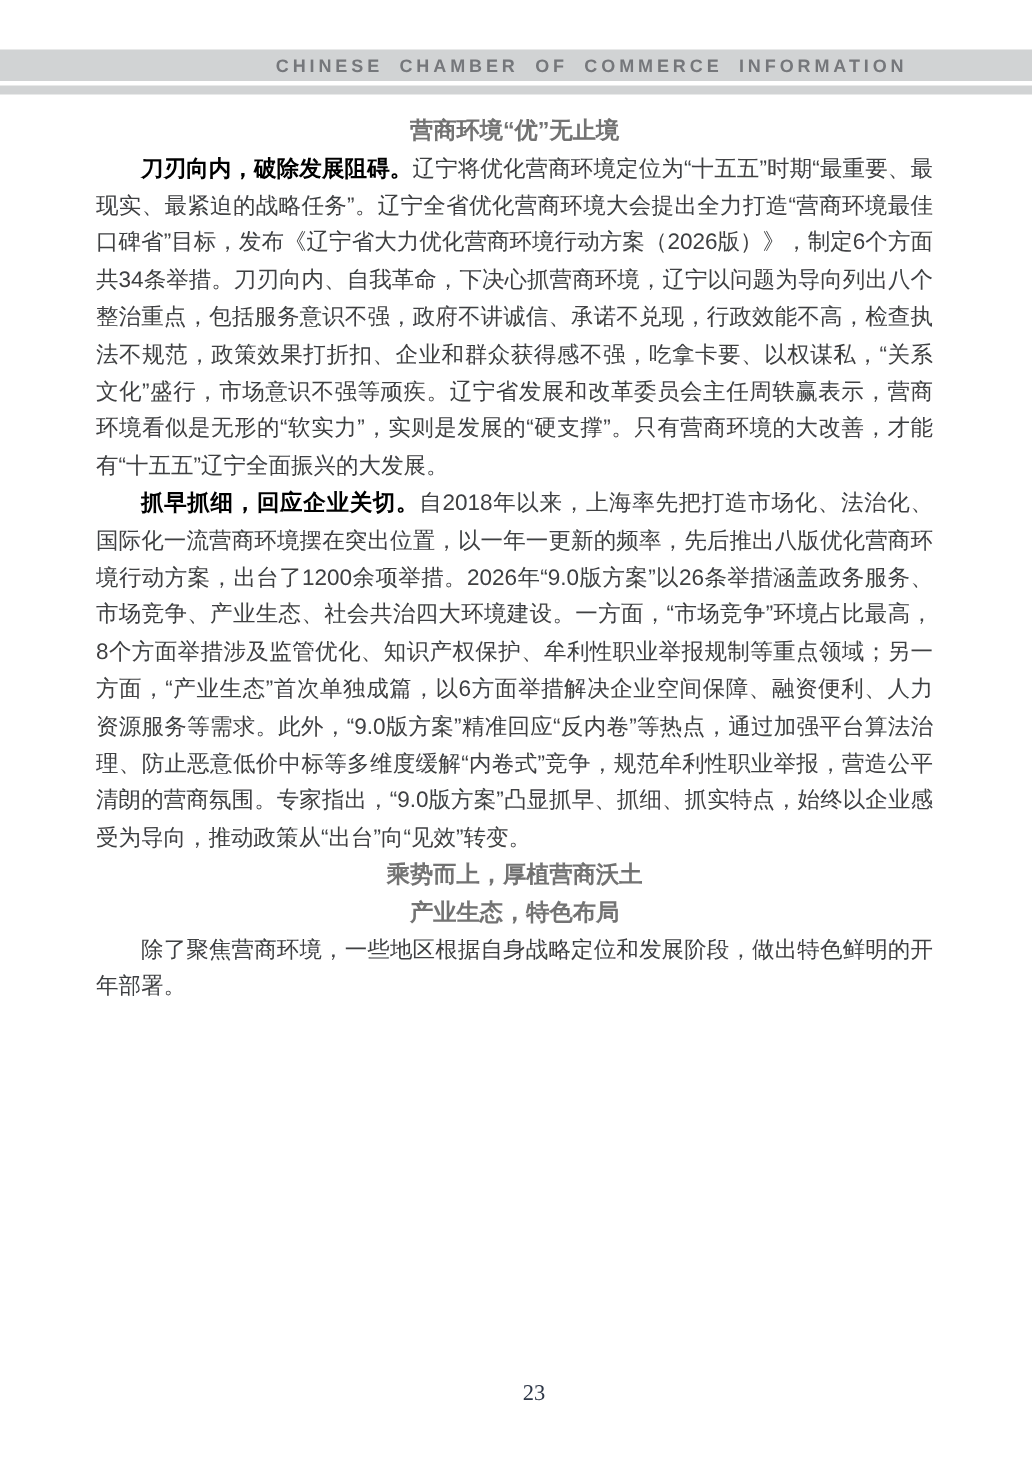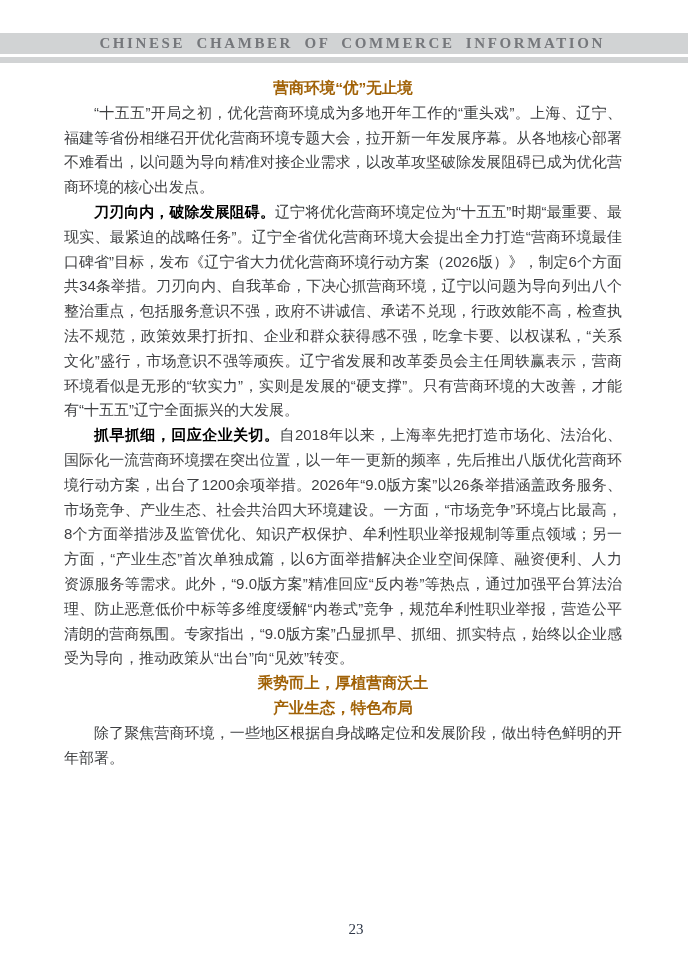--- a/index.html
+++ b/index.html
@@ -10,37 +10,37 @@
     font-family:"Liberation Sans", sans-serif;
     overflow:hidden;
   }
   .banner {
     position:absolute; left:0; top:33px; right:0; height:21px;
     background:#d1d3d4;
     display:flex; align-items:center; justify-content:flex-end;
     padding-right:83px; box-sizing:border-box;
   }
   .banner-text {
-    font-size:15px; font-weight:bold; color:#75777b;
-    letter-spacing:2.6px; word-spacing:5px; white-space:nowrap;font-family:Liberation Serif, serif;
+    font-size:12px; font-weight:bold; color:#75777b;
+    letter-spacing:2.6px; word-spacing:5px; white-space:nowrap;
   }
   .rule {
     position:absolute; left:0; top:57px; right:0; height:6px;
     background:#d1d3d4;
   }
   .content {
     position:absolute; left:64px; top:76px; width:558px;
     font-size:15px; line-height:24.8px; color:#3f4042;
     text-align:justify;
   }
   .content p { margin:0; }
   .content p.indent { text-indent:2em; }
   .section-heading {
     margin:0; text-align:center; text-indent:0;
-    font-size:15.5px; font-weight:bold; color:#a16207;
+    font-size:15.5px; font-weight:bold; color:#737373;
     line-height:24.8px;
   }
   .lead { font-weight:bold; color:#000000; }
   .page-footer {
     position:absolute; left:12px; top:921px; width:100%;
     text-align:center;
     font-family:"Liberation Serif", serif;
     font-size:15px; color:#2e3747;
   }
 </style>
@@ -48,21 +48,20 @@
 <body>
 
 <div class="banner">
   <span class="banner-text">CHINESE CHAMBER OF COMMERCE INFORMATION</span>
 </div>
 
 <div class="rule"></div>
 
 <div class="content">
     <h2 class="section-heading">营商环境“优”无止境</h2>
-    <p class="indent">“十五五”开局之初，优化营商环境成为多地开年工作的“重头戏”。上海、辽宁、福建等省份相继召开优化营商环境专题大会，拉开新一年发展序幕。从各地核心部署不难看出，以问题为导向精准对接企业需求，以改革攻坚破除发展阻碍已成为优化营商环境的核心出发点。</p>
     <p class="indent"><span class="lead">刀刃向内，破除发展阻碍。</span>辽宁将优化营商环境定位为“十五五”时期“最重要、最现实、最紧迫的战略任务”。辽宁全省优化营商环境大会提出全力打造“营商环境最佳口碑省”目标，发布《辽宁省大力优化营商环境行动方案（2026版）》，制定6个方面共34条举措。刀刃向内、自我革命，下决心抓营商环境，辽宁以问题为导向列出八个整治重点，包括服务意识不强，政府不讲诚信、承诺不兑现，行政效能不高，检查执法不规范，政策效果打折扣、企业和群众获得感不强，吃拿卡要、以权谋私，“关系文化”盛行，市场意识不强等顽疾。辽宁省发展和改革委员会主任周轶赢表示，营商环境看似是无形的“软实力”，实则是发展的“硬支撑”。只有营商环境的大改善，才能有“十五五”辽宁全面振兴的大发展。</p>
     <p class="indent"><span class="lead">抓早抓细，回应企业关切。</span>自2018年以来，上海率先把打造市场化、法治化、国际化一流营商环境摆在突出位置，以一年一更新的频率，先后推出八版优化营商环境行动方案，出台了1200余项举措。2026年“9.0版方案”以26条举措涵盖政务服务、市场竞争、产业生态、社会共治四大环境建设。一方面，“市场竞争”环境占比最高，8个方面举措涉及监管优化、知识产权保护、牟利性职业举报规制等重点领域；另一方面，“产业生态”首次单独成篇，以6方面举措解决企业空间保障、融资便利、人力资源服务等需求。此外，“9.0版方案”精准回应“反内卷”等热点，通过加强平台算法治理、防止恶意低价中标等多维度缓解“内卷式”竞争，规范牟利性职业举报，营造公平清朗的营商氛围。专家指出，“9.0版方案”凸显抓早、抓细、抓实特点，始终以企业感受为导向，推动政策从“出台”向“见效”转变。</p>
     <h2 class="section-heading">乘势而上，厚植营商沃土</h2>
     <h2 class="section-heading">产业生态，特色布局</h2>
     <p class="indent">除了聚焦营商环境，一些地区根据自身战略定位和发展阶段，做出特色鲜明的开年部署。</p>
   </div>
 
 <div class="page-footer">23</div>
 
 </body></html>

